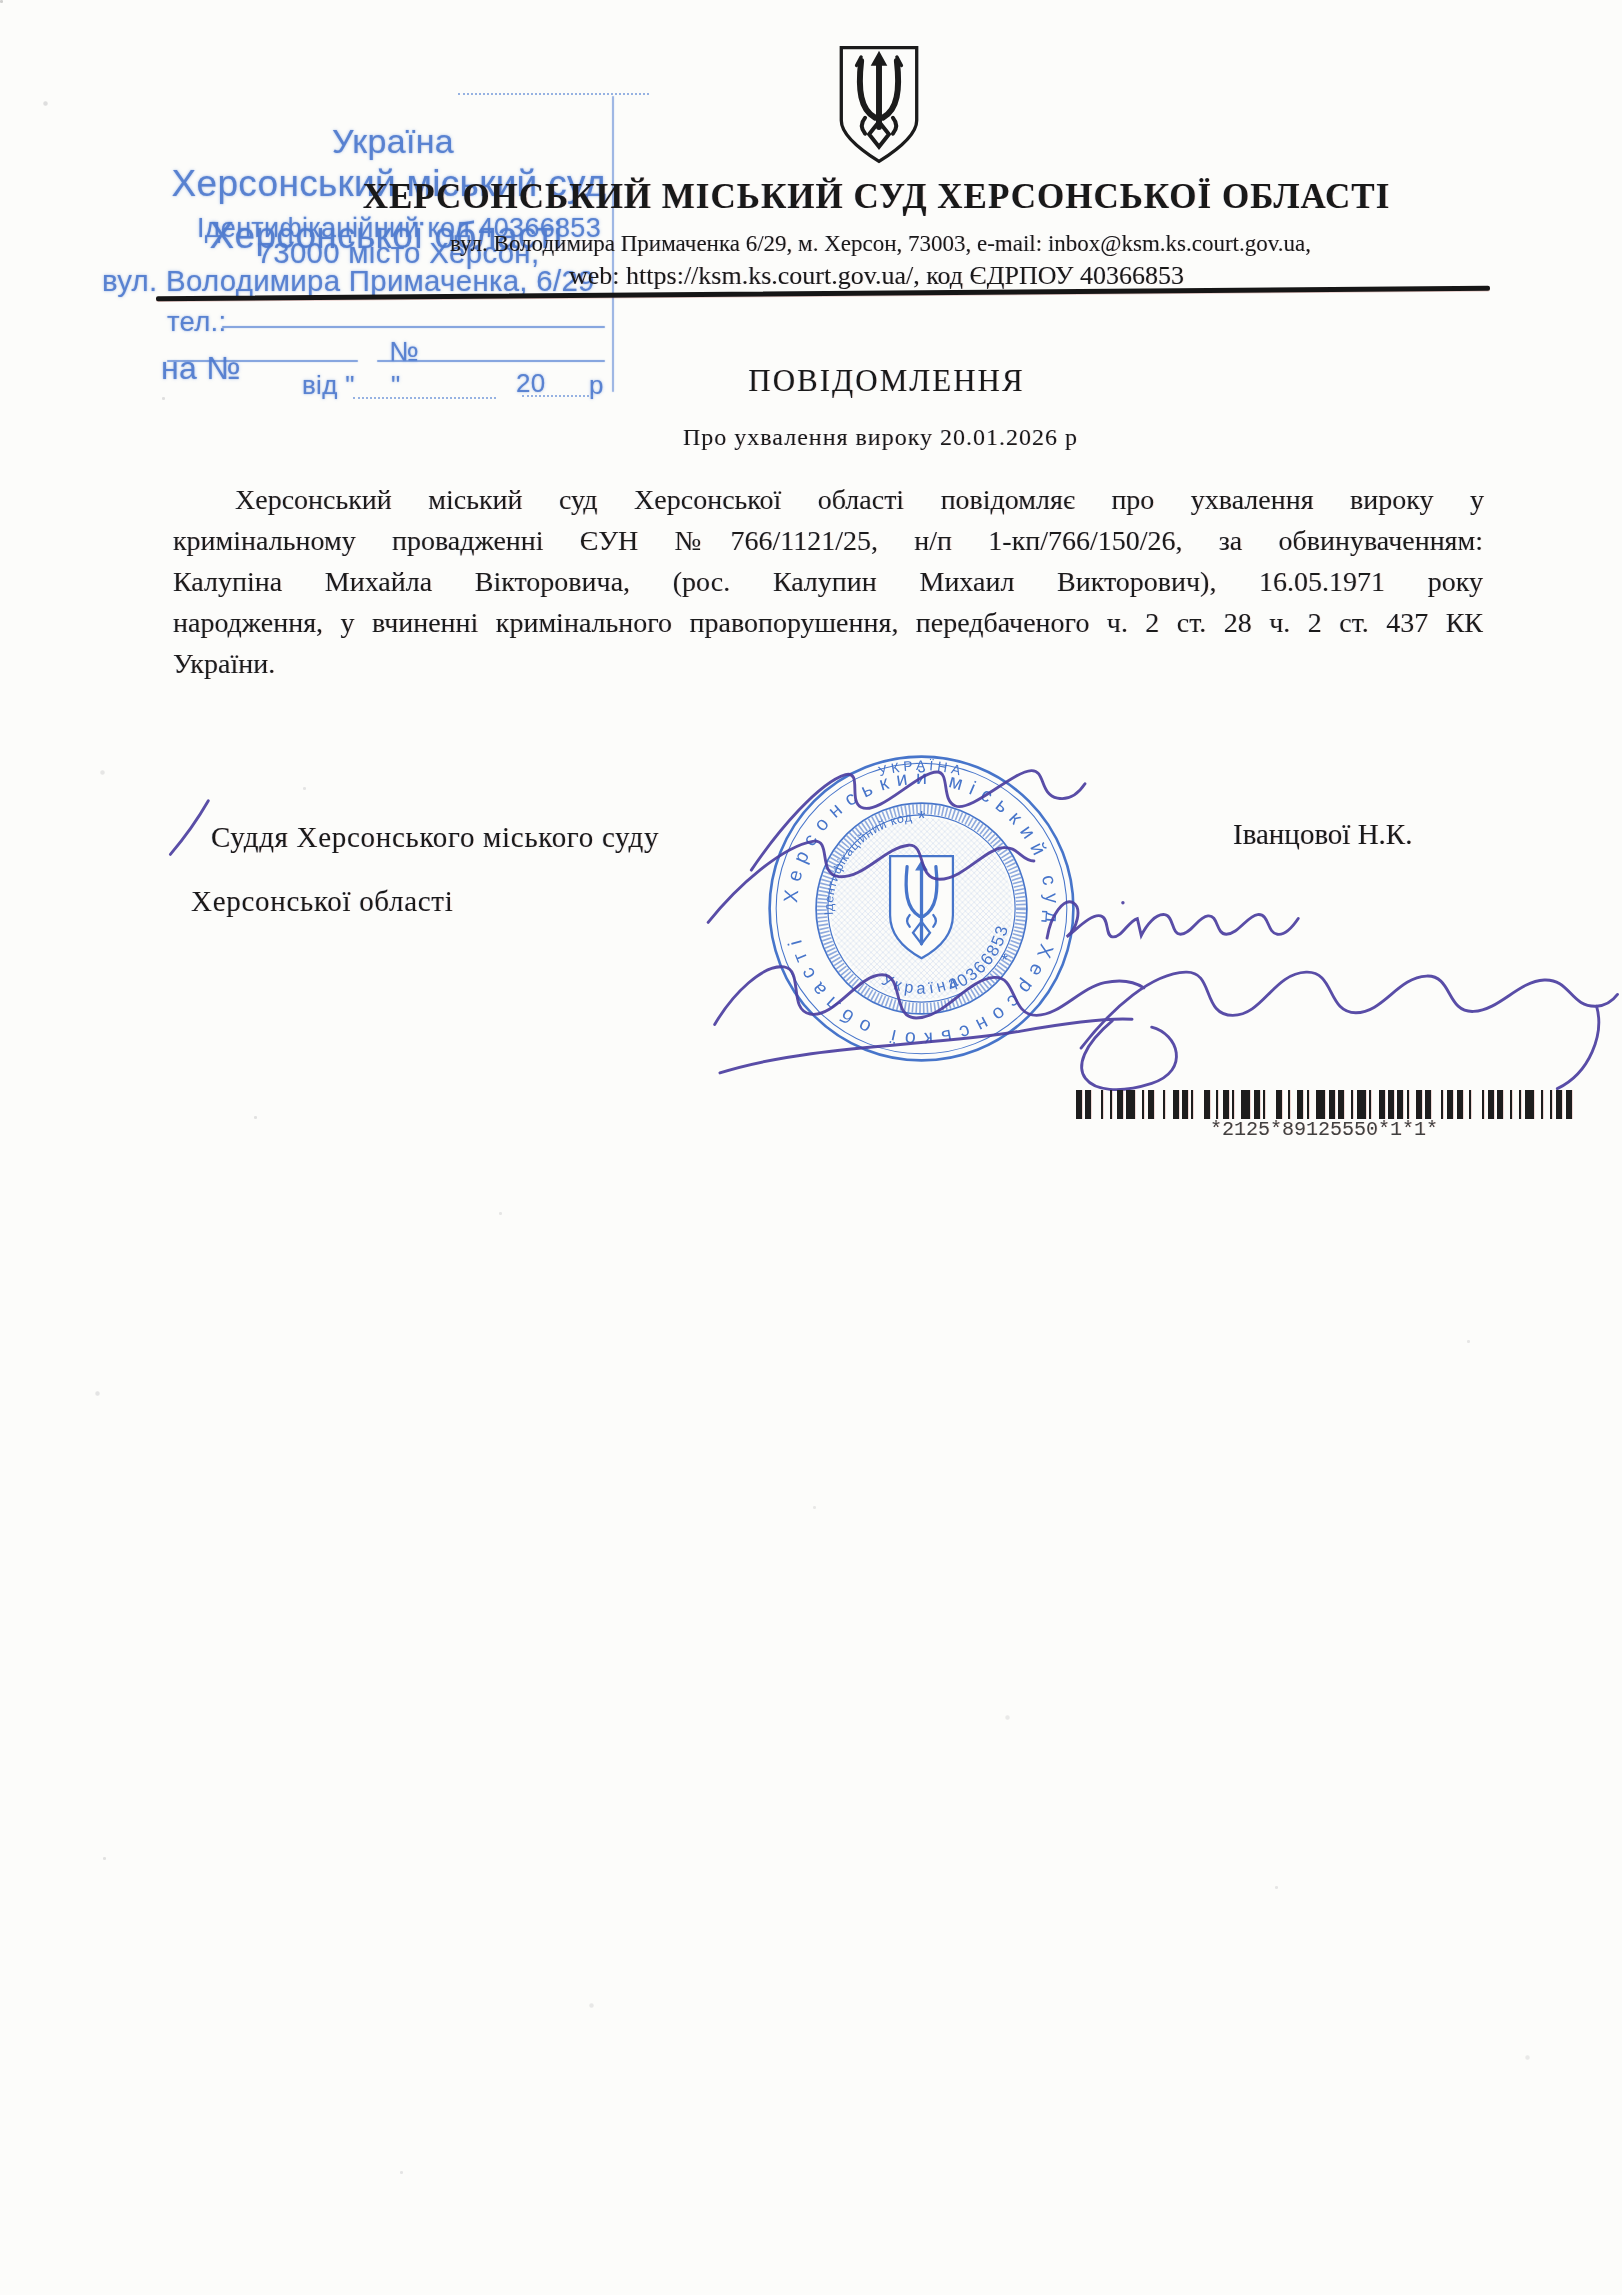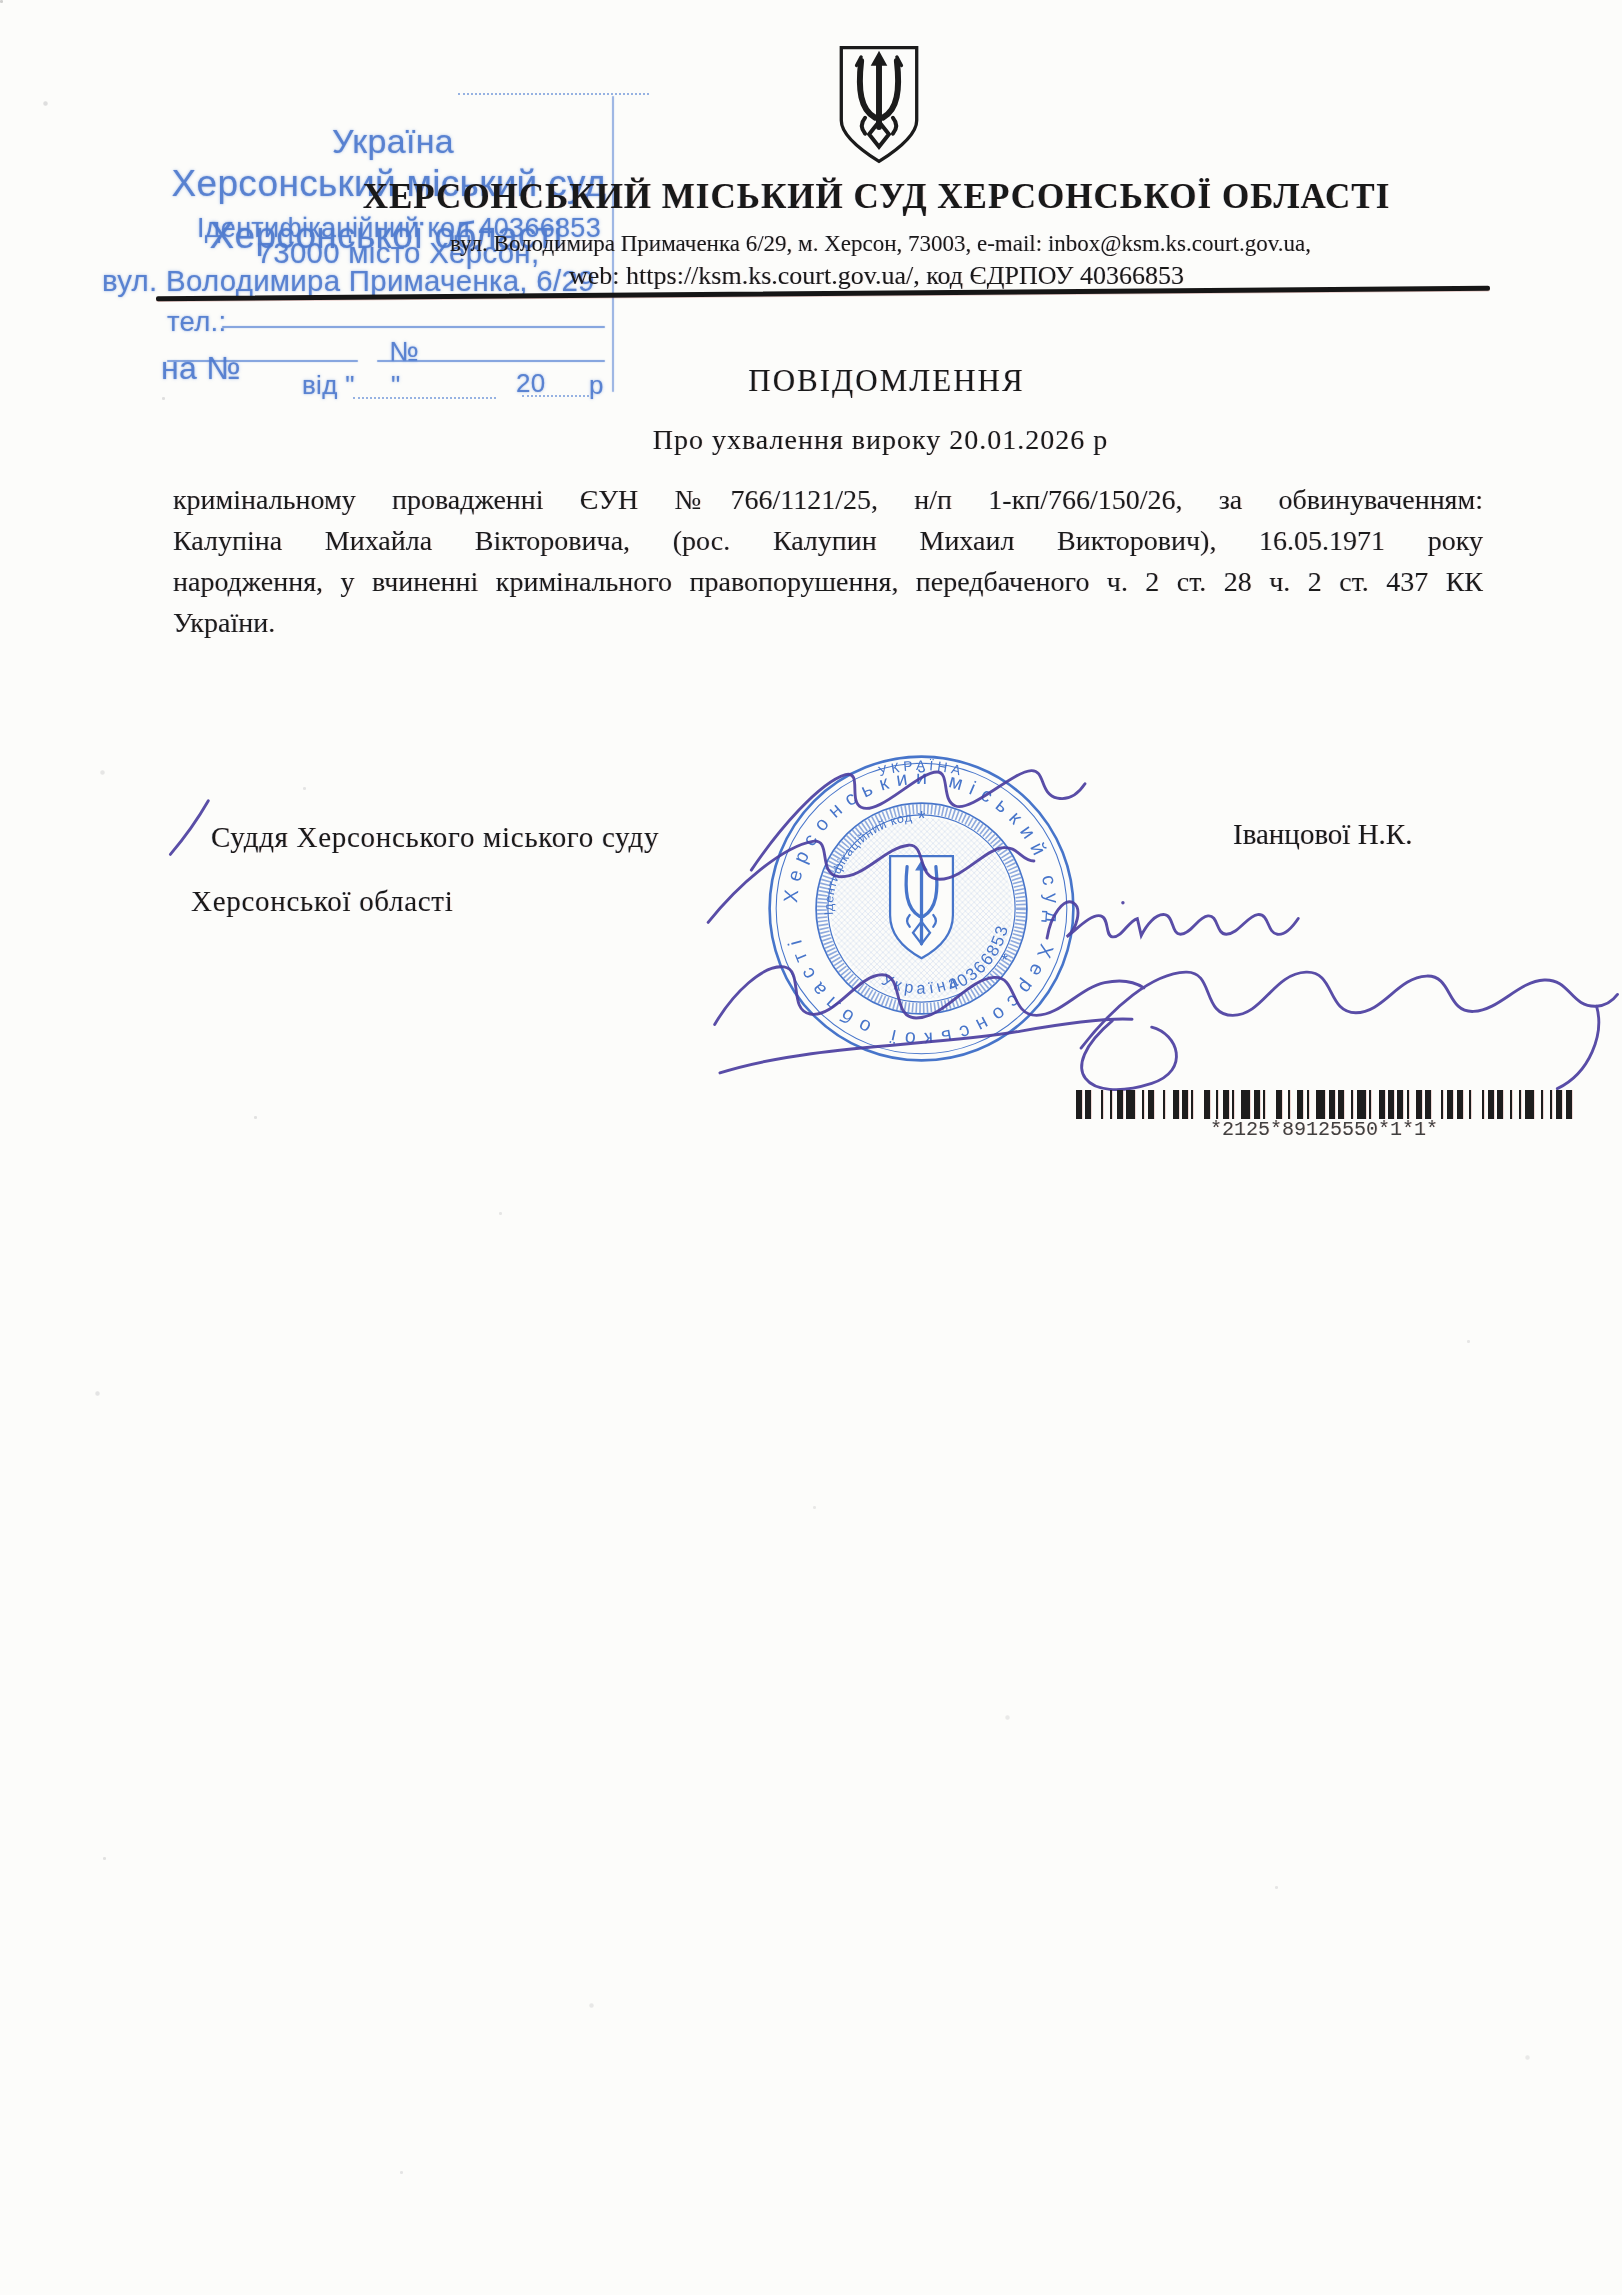--- a/index.html
+++ b/index.html
@@ -118,23 +118,24 @@
       <path d="M44,112 q -10,12 0,24 M86,112 q 10,12 0,24" stroke-width="6"></path>
     </g>
   </svg>
 
   <div class="pr center" style="left:222px;top:178px;width:1309px;font-size:35px;font-weight:bold;letter-spacing:1px;">ХЕРСОНСЬКИЙ МІСЬКИЙ СУД ХЕРСОНСЬКОЇ ОБЛАСТІ</div>
   <div class="pr center" style="left:226px;top:232px;width:1309px;font-size:23px;">вул. Володимира Примаченка  6/29, м. Херсон, 73003, e-mail: inbox@ksm.ks.court.gov.ua,</div>
   <div class="pr center" style="left:222px;top:262px;width:1309px;font-size:26px;">web: https://ksm.ks.court.gov.ua/, код ЄДРПОУ 40366853</div>
   <div class="black-rule"></div>
 
   <div class="pr center" style="left:232px;top:364px;width:1309px;font-size:31px;letter-spacing:2px;">ПОВІДОМЛЕННЯ</div>
-  <div class="pr center" style="left:226px;top:425px;width:1309px;font-size:28px;letter-spacing:1px;">Про ухвалення вироку 20.01.2026 р</div>
+  <div class="pr center" style="left:226px;top:425px;width:1309px;font-size:24px;letter-spacing:1px;">Про ухвалення вироку 20.01.2026 р</div>
 
   <div style="position:absolute;left:173px;top:484px;width:1310px;">
+    <div class="body-line just indent">Херсонський міський суд Херсонської області повідомляє про ухвалення вироку у</div>
     <div class="body-line just">кримінальному провадженні ЄУН №766/1121/25, н/п 1-кп/766/150/26, за обвинуваченням:</div>
     <div class="body-line just">Калупіна Михайла Вікторовича, (рос. Калупин Михаил Викторович), 16.05.1971 року</div>
     <div class="body-line just">народження, у вчиненні кримінального правопорушення, передбаченого ч. 2 ст. 28 ч. 2 ст. 437  КК</div>
     <div class="body-line">України.</div>
   </div>
 
 
   <div class="pr" style="left:191px;top:822px;font-size:29px;letter-spacing:0.7px;margin-left:20px;">Суддя Херсонського міського суду</div>
   <div class="pr" style="left:191px;top:886px;font-size:29px;letter-spacing:0.7px;">Херсонської області</div>
   <div class="pr" style="left:1233px;top:819px;font-size:29px;">Іванцової Н.К.</div>

